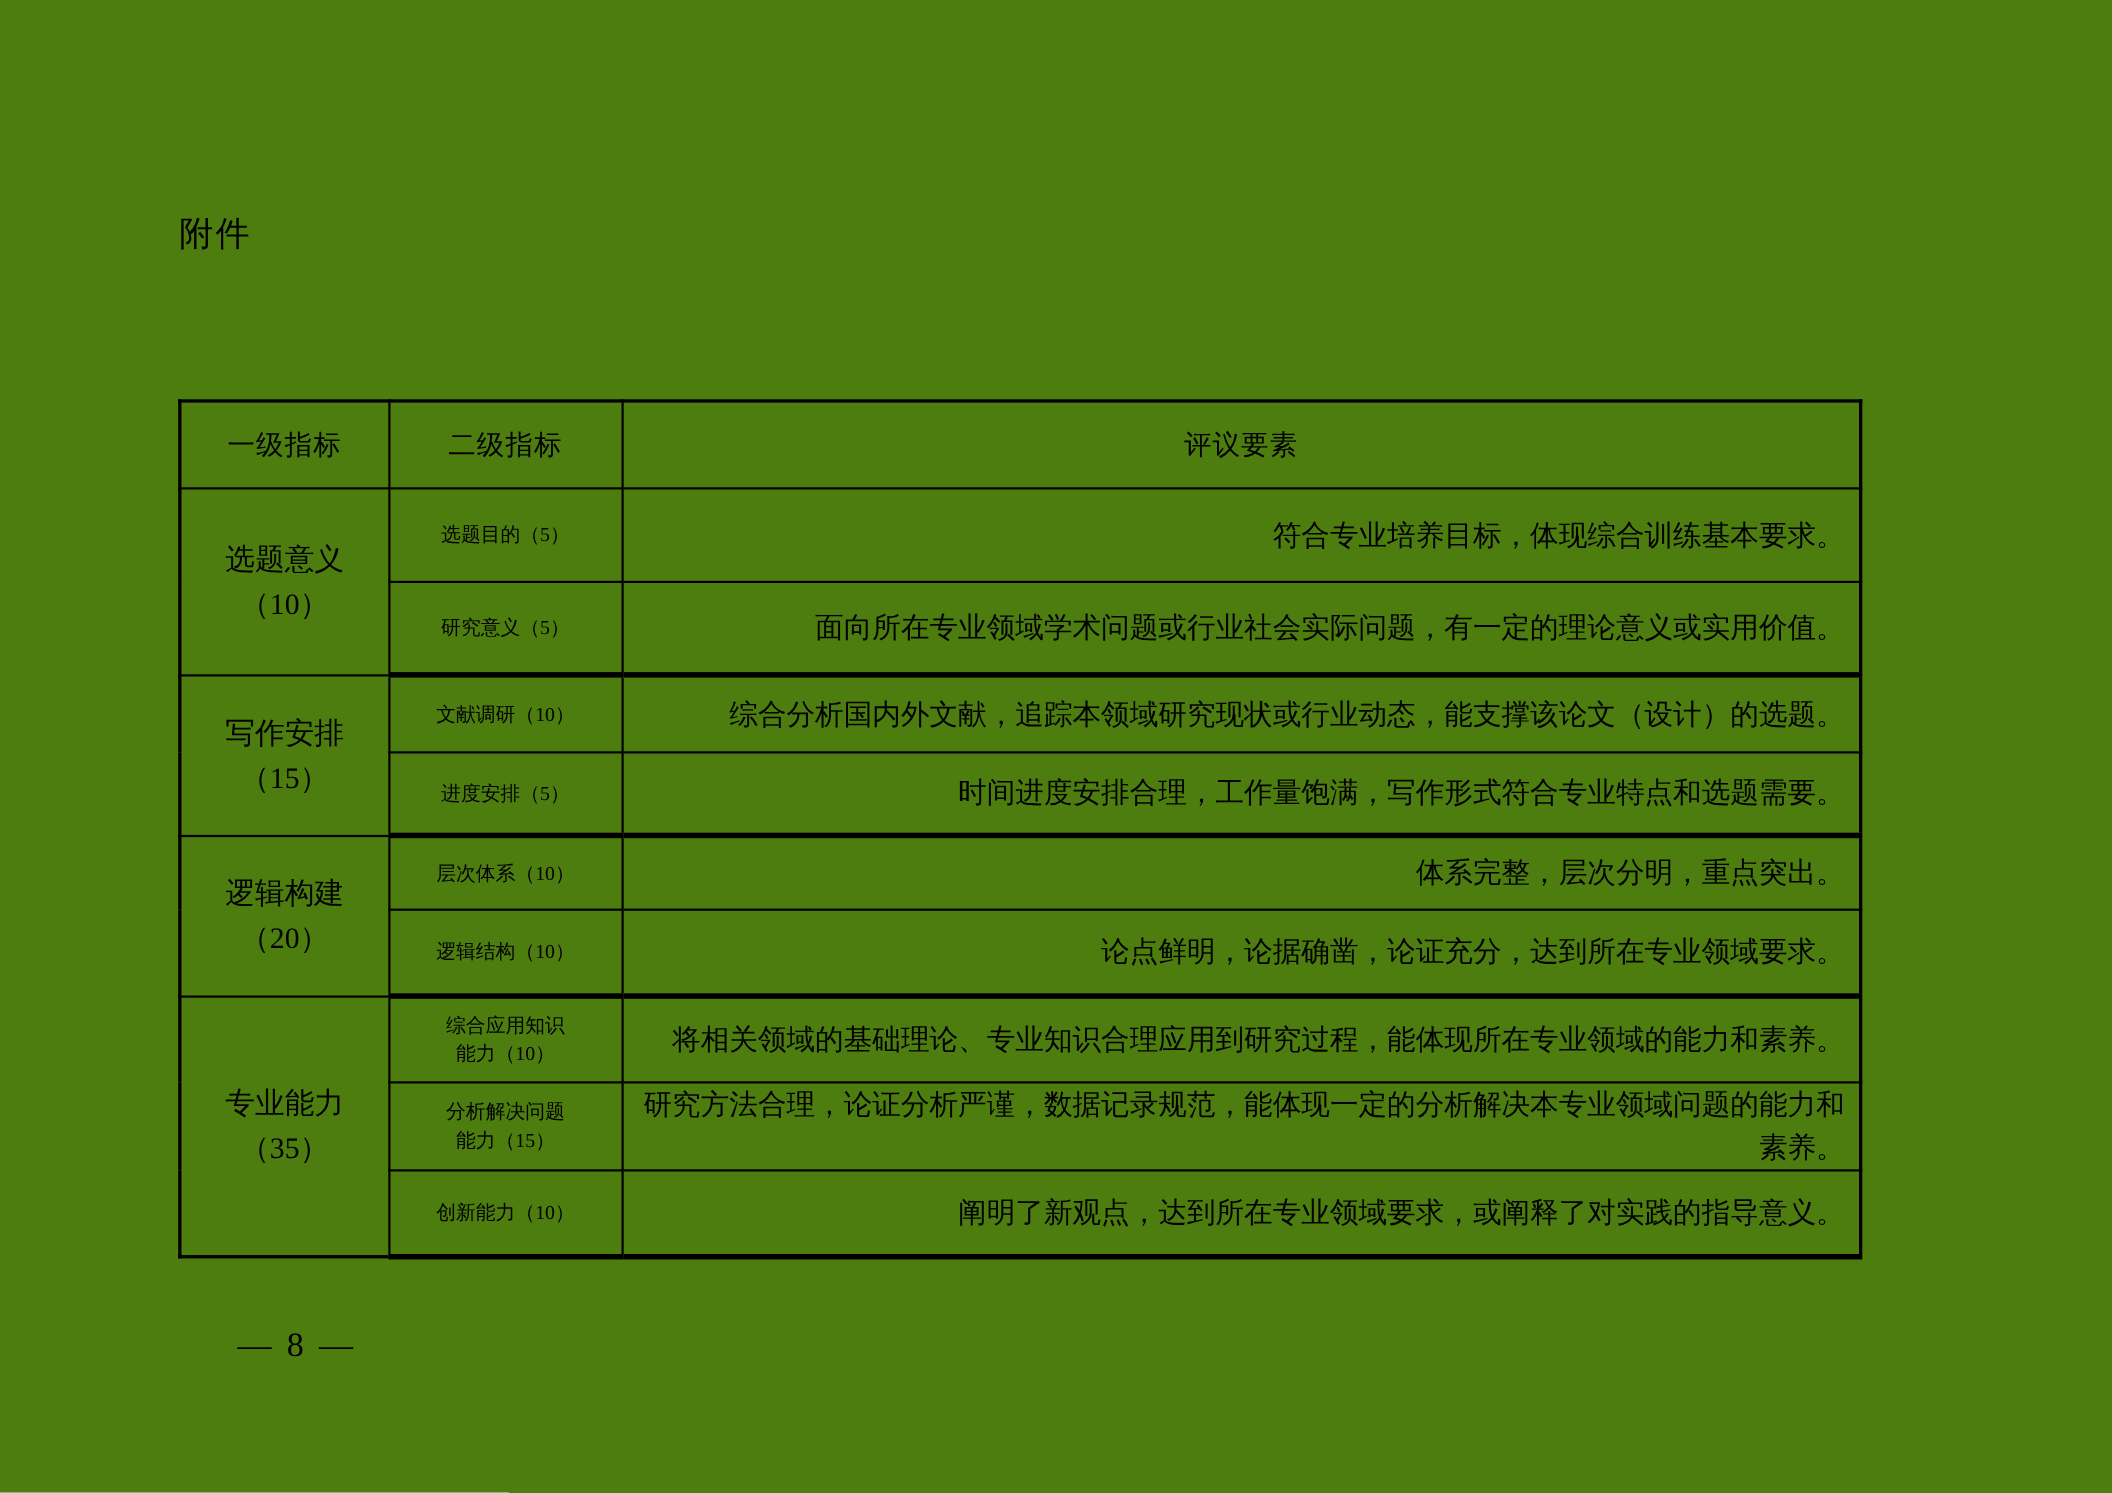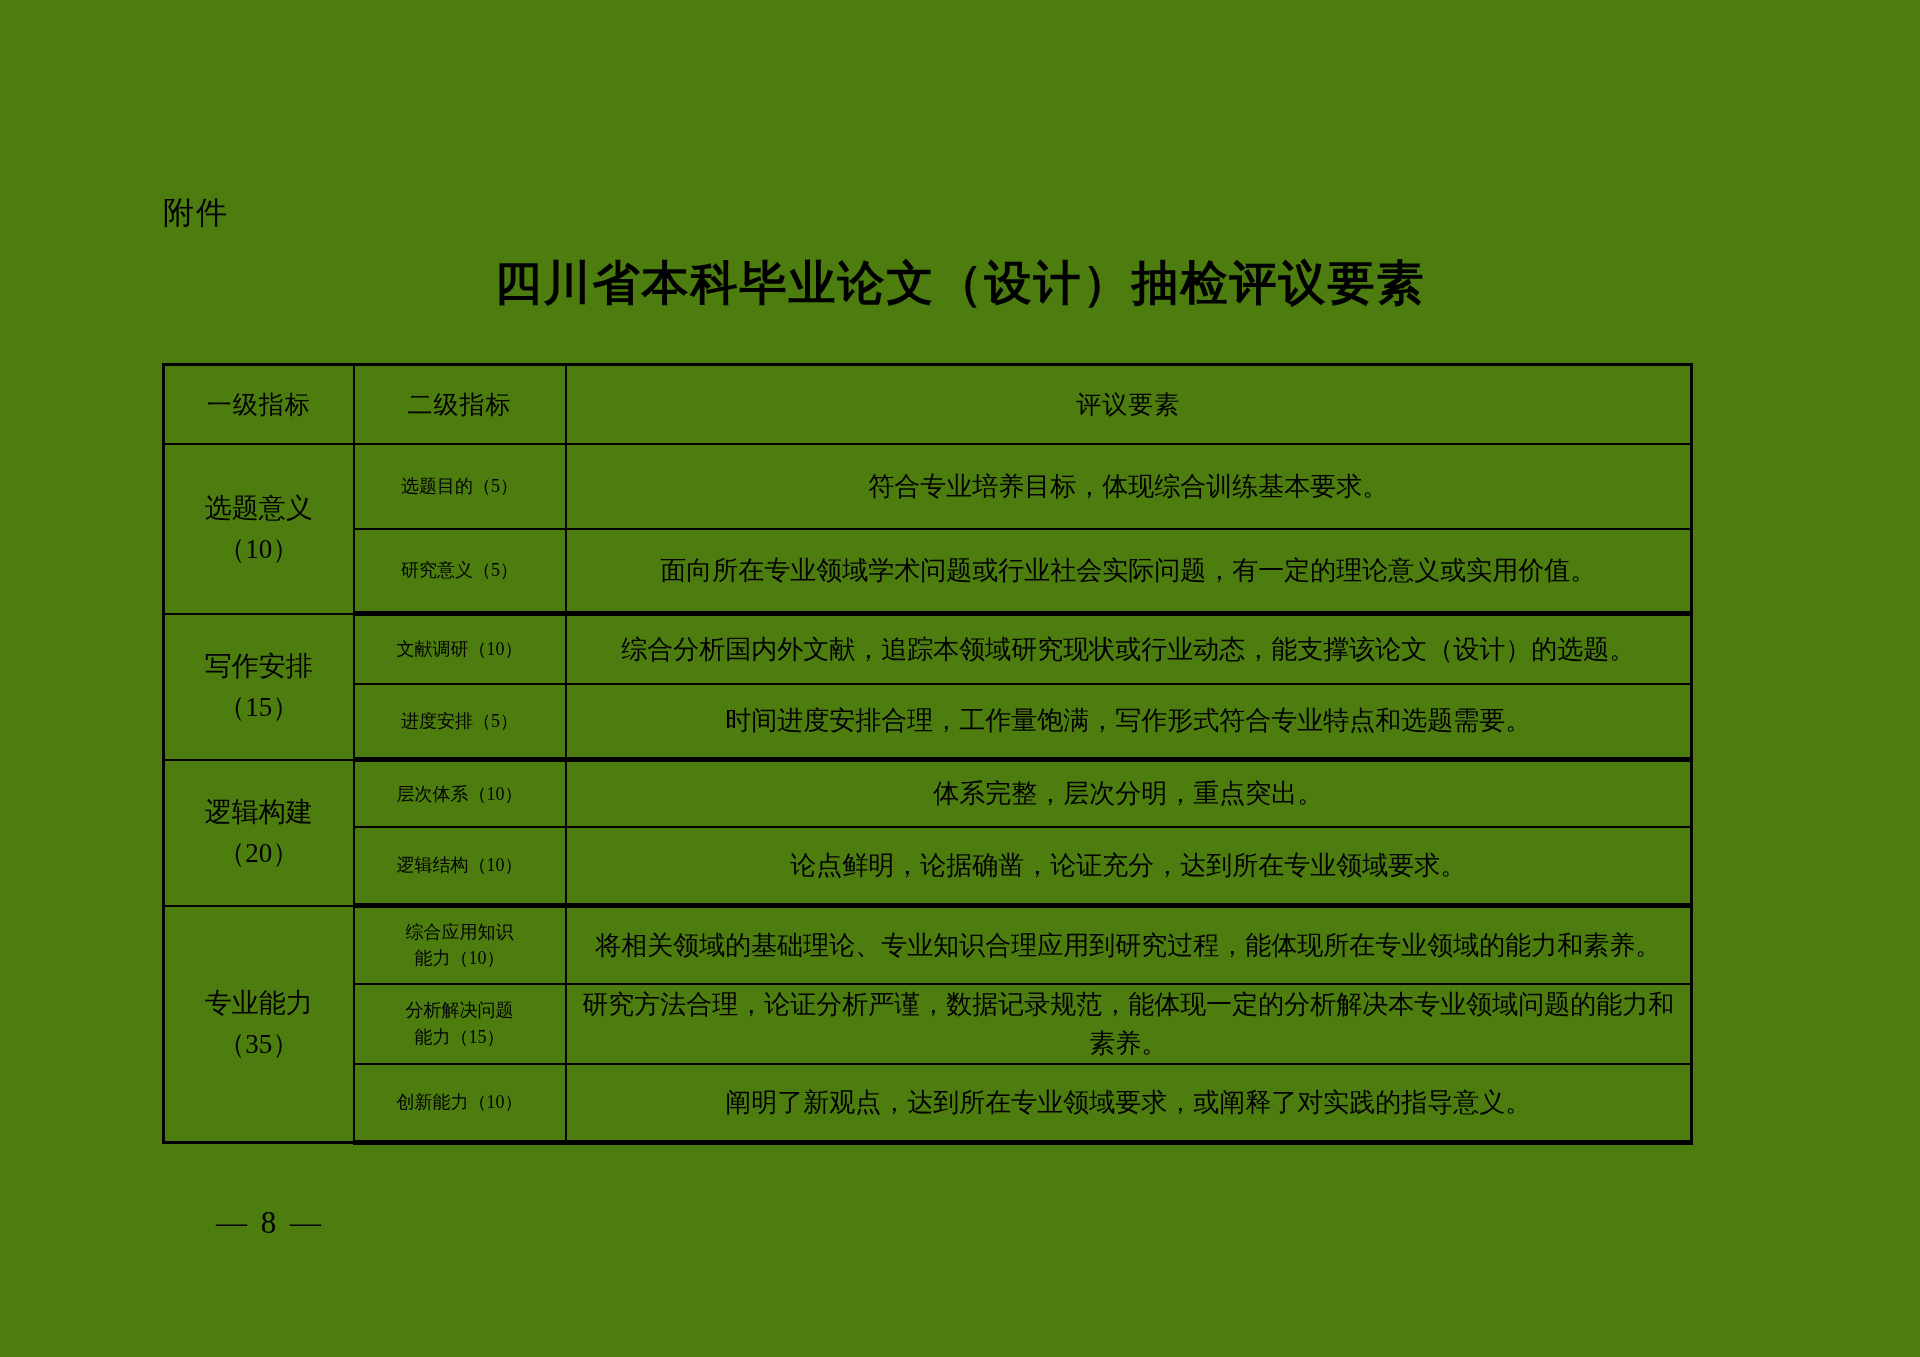--- a/index.html
+++ b/index.html
@@ -63,21 +63,21 @@
     padding: 12px 4px;
   }
   td.secondary {
     text-align: center;
     font-size: 18px;
     line-height: 1.45;
     white-space: pre-line;
     padding: 0 6px;
   }
   td.element {
-    text-align: center;
+    text-align: right;
     font-size: 26px;
     line-height: 1.5;
     padding: 0 13px;
   }
   tr.group-end td { border-bottom: 5px solid #000; }
   .page-number {
     position: absolute;
     left: 200px;
     top: 1205px;
     width: 140px;
@@ -87,21 +87,20 @@
     white-space: nowrap;
   }
 </style>
 </head>
 <body>
 
 <div class="page">
 
   <div class="attachment">附件</div>
 
-  <div class="doc-title">四川省本科毕业论文（设计）抽检评议要素</div>
 
   <div class="tbl-wrap">
     <table class="review">
       <colgroup>
         <col style="width:190px">
         <col style="width:212px">
         <col>
       </colgroup>
       <thead>
         <tr style="height:79px">

